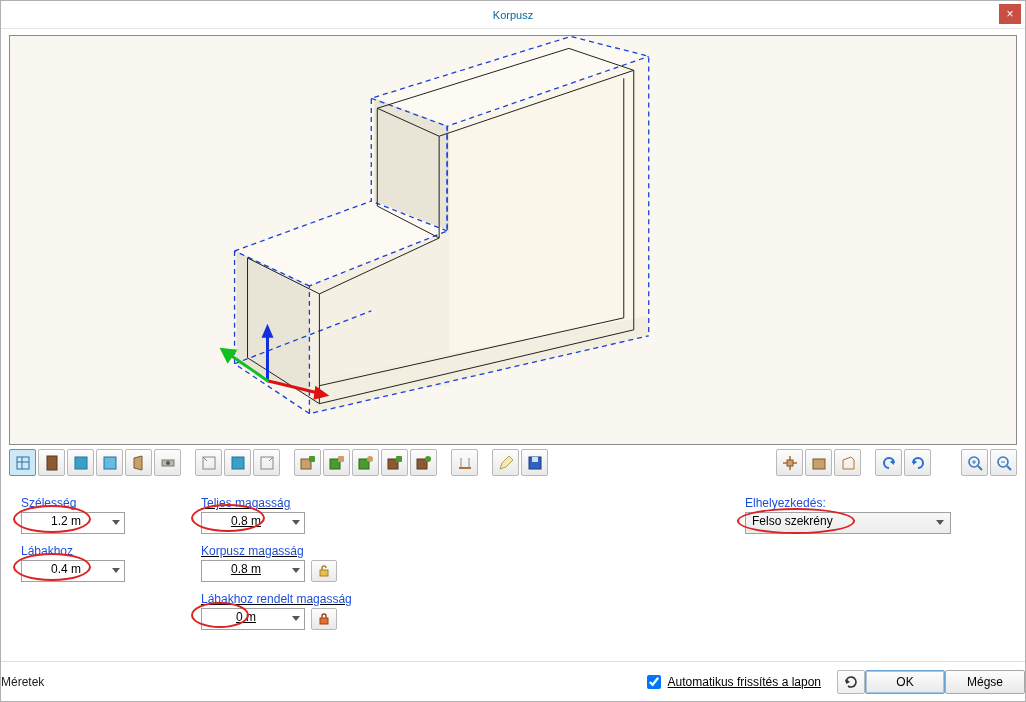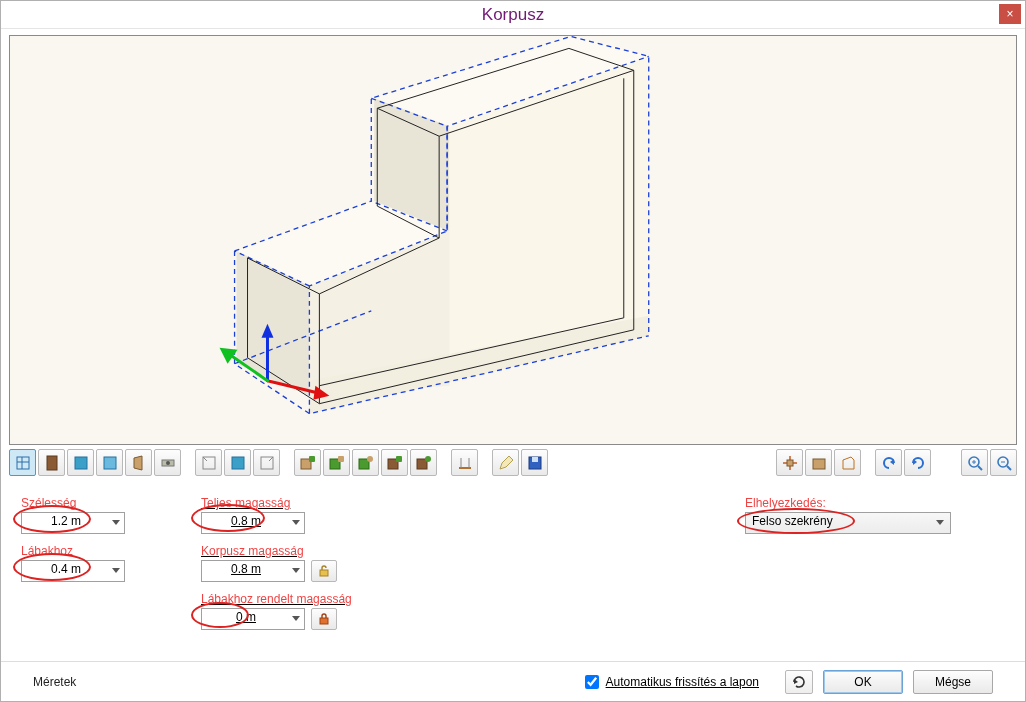--- a/index.html
+++ b/index.html
@@ -1,42 +1,42 @@
 <!DOCTYPE html>
 <html><head>
 <meta charset="utf-8">
 <style>
   * { box-sizing: border-box; font-family: "Segoe UI", Tahoma, sans-serif; font-size: 12px; }
   body { margin: 0; background: #fff; }
   .window { width: 1026px; height: 702px; border: 1px solid #b0b0b0; display: flex; flex-direction: column; background: #fff; position: relative; }
   .titlebar { height: 28px; background: #fff; display: flex; align-items: center; justify-content: center; position: relative; border-bottom: 1px solid #e5e5e5; }
-  .titlebar .title { color: #701a75; font-size: 17px; }
+  .titlebar .title { color: #0369a1; font-size: 11px; }
   .titlebar .close { position: absolute; right: 4px; top: 3px; width: 22px; height: 20px; background: #c94f44; color: #fff; display: flex; align-items: center; justify-content: center; cursor: pointer; font-size: 11px; }
   .viewport { flex: 0 0 410px; margin: 6px 8px 2px 8px; border: 1px solid #8a8a8a; background: #faf6f0; position: relative; overflow: hidden; }
   .toolbar-row { display: flex; align-items: center; padding: 2px 8px; gap: 2px; background: #fff; }
   .tb-btn { width: 27px; height: 27px; border: 1px solid #b8b8b8; background: linear-gradient(#fdfdfd,#e9e9e9); display: flex; align-items: center; justify-content: center; cursor: pointer; border-radius: 2px; }
   .tb-btn.active { border-color: #3aa0d8; background: #cfe8f6; }
   .tb-btn svg { display: block; }
   .tb-sep { width: 10px; }
   .tb-spacer { flex: 1; }
   .form-area { flex: 1; padding: 18px 20px 0 20px; position: relative; display: flex; }
   .col { display: flex; flex-direction: column; gap: 2px; }
   .col1 { width: 180px; }
   .col2 { width: 340px; text-decoration: underline; }
   .col-right { margin-left: auto; width: 260px; }
   .field { position: relative; margin-bottom: 8px; }
-  .field label { display: block; margin-bottom: 2px; color: #ef4444; }
+  .field label { display: block; margin-bottom: 2px; color: #1d4ed8; }
   .combo { width: 104px; height: 22px; border: 1px solid #a0a0a0; background: #fff; padding: 1px 18px 1px 4px; position: relative; font-size: 12px; text-align: center; }
   .combo .arrow { position: absolute; right: 4px; top: 50%; transform: translateY(-50%); pointer-events: none; }
   .inline { display: flex; align-items: center; gap: 6px; }
   .lock-btn { width: 26px; height: 22px; border: 1px solid #b8b8b8; background: linear-gradient(#fdfdfd,#e9e9e9); display: flex; align-items: center; justify-content: center; cursor: pointer; border-radius: 2px; }
   .wide-combo { width: 206px; height: 22px; border: 1px solid #a0a0a0; background: linear-gradient(#f7f7f7,#ececec); padding: 1px 18px 1px 6px; position: relative; font-size: 12px; }
   .wide-combo .arrow { position: absolute; right: 6px; top: 50%; transform: translateY(-50%); pointer-events: none; }
   .red-oval { position: absolute; border: 2px solid #d22; border-radius: 50%/50%; pointer-events: none; }
-  .footer { height: 40px; border-top: 1px solid #ddd; display: flex; align-items: center; padding: 0 32px; gap: 10px; background: #fff; }
+  .footer { height: 40px; border-top: 1px solid #ddd; display: flex; align-items: center; padding: 0 0; background: #fff; }
   .footer .left-label { color: #222; }
   .footer .spacer { flex: 1; }
   .chk { display: flex; align-items: center; gap: 4px; text-decoration: underline; }
   .chk input { width: 14px; height: 14px; }
   .refresh-btn { width: 28px; height: 24px; border: 1px solid #b8b8b8; background: linear-gradient(#fdfdfd,#eee); display: flex; align-items: center; justify-content: center; cursor: pointer; border-radius: 2px; margin-left: 16px; }
   .btn { width: 80px; height: 24px; border: 1px solid #a8a8a8; background: linear-gradient(#fdfdfd,#e9e9e9); cursor: pointer; border-radius: 2px; }
   .btn.primary { border-color: #6aa3d8; box-shadow: 0 0 0 1px #9ec7ea inset; }
   .arrow svg { display:block; }
 </style>
 </head>

